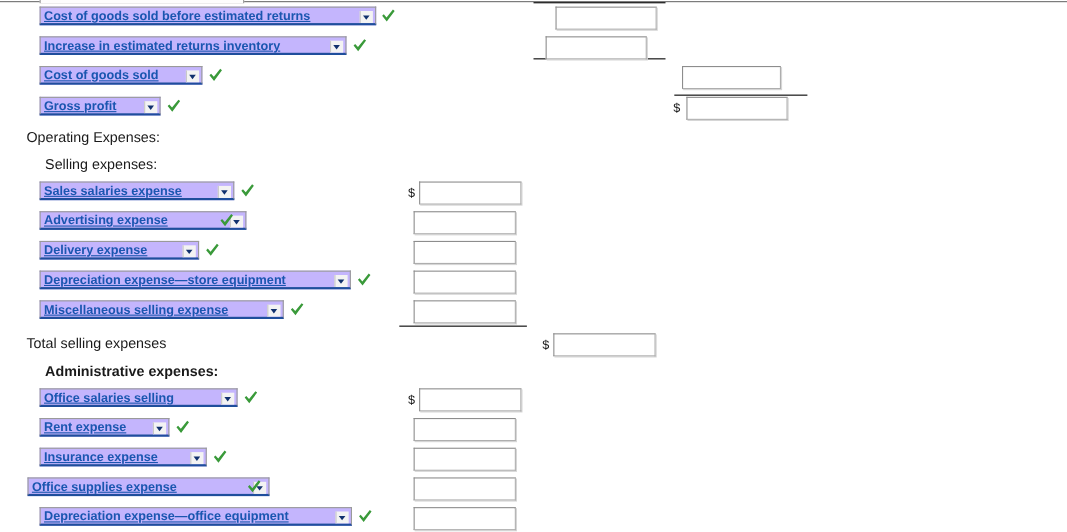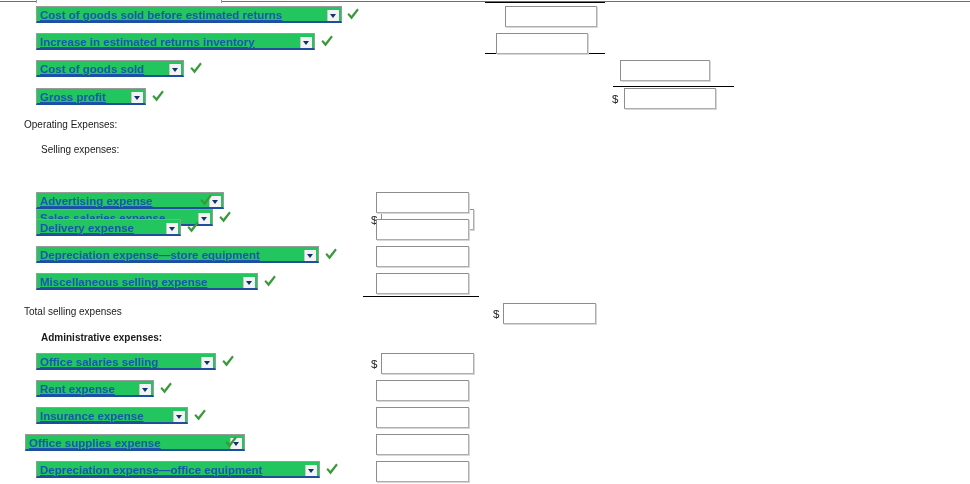--- a/index.html
+++ b/index.html
@@ -69,21 +69,21 @@
     height: 27px;
   }
 
   
   .dd {
     position: absolute;
     height: 17px;
     box-sizing: border-box;
     border: 1px solid #9a9a9a;
     border-bottom: 2px solid #1f4e9c;
-    background: #22c55e;
+    background: #c4b5fd;
     cursor: pointer;
     white-space: nowrap;
     overflow: hidden;
   }
   .dd .dd-text {
     position: absolute;
     left: 3px;
     top: 1px;
     font-weight: bold;
     font-size: 11.5px;
@@ -118,21 +118,21 @@
     width: 14px;
     height: 15px;
     top: 1px;
   }
   .chk svg { display: block; }
 
   
   .lbl {
     position: absolute;
     top: 2px;
-    font-size: 10px;
+    font-size: 13px;
     color: #1a1a1a;
     white-space: nowrap;
     line-height: 14px;
   }
 
   
   .inp {
     position: absolute;
     box-sizing: border-box;
     height: 21px;
@@ -223,21 +223,21 @@
       </span>
       <span class="dollar" style="left: 612px; top: 4px;">$</span>
       <input class="inp" type="text" style="left: 624px; width: 92px; top: 0px;">
     </div>
     <div class="row" style="top: 116px;">
       <span class="lbl" style="left: 24px;">Operating Expenses:</span>
     </div>
     <div class="row" style="top: 141px;">
       <span class="lbl" style="left: 41px;">Selling expenses:</span>
     </div>
-    <div class="row" style="top: 165px; margin-top: 44px;">
+    <div class="row" style="top: 165px;">
       <div class="dd" style="left: 36px; width: 177px;">
         <span class="dd-text">Sales salaries expense</span>
         <span class="dd-arrow"></span>
       </div>
       <span class="chk" style="left: 218px;">
         <svg viewBox="0 0 14 15" width="14" height="15" aria-hidden="true">
           <path d="M1.4 7.4 L2.9 6.0 L5.4 8.8 L11.2 1.6 L12.8 2.9 L5.6 12.6 Z" fill="#3a9a3a"></path>
         </svg>
       </span>
       <span class="dollar" style="left: 371px; top: 4px;">$</span>

